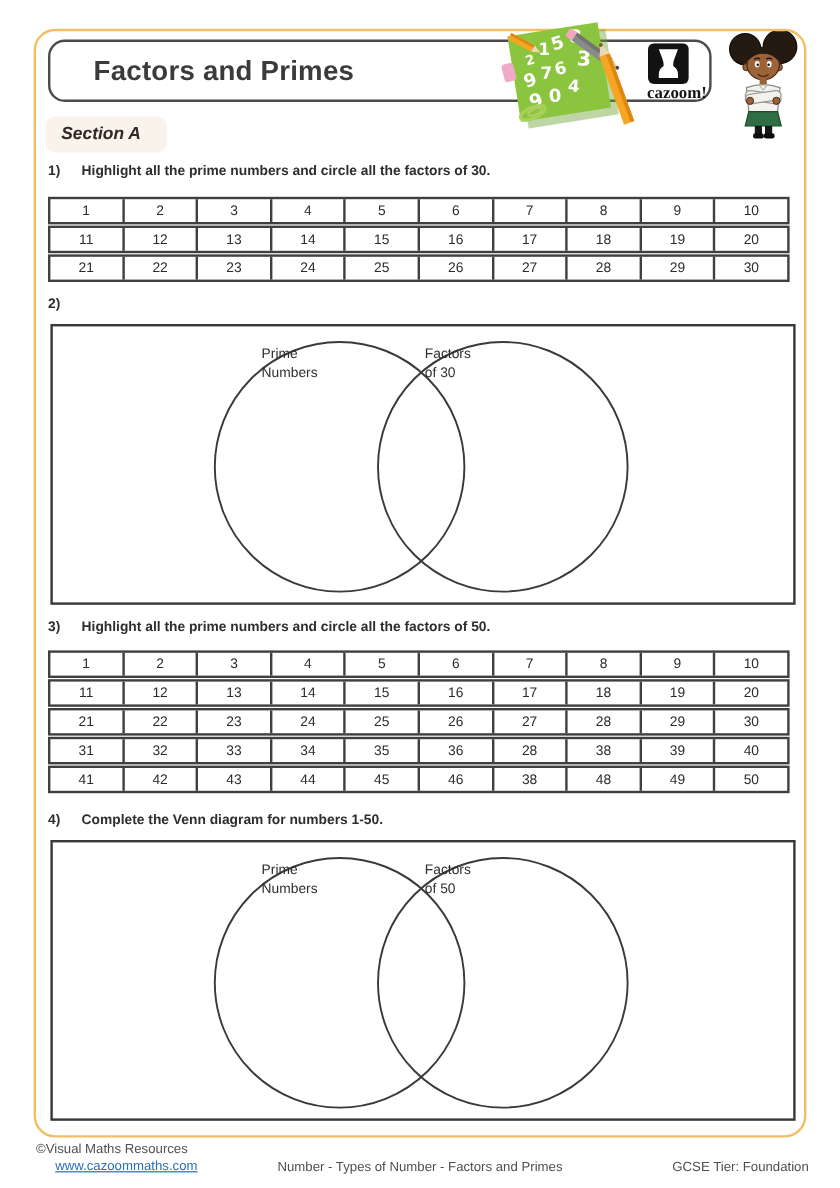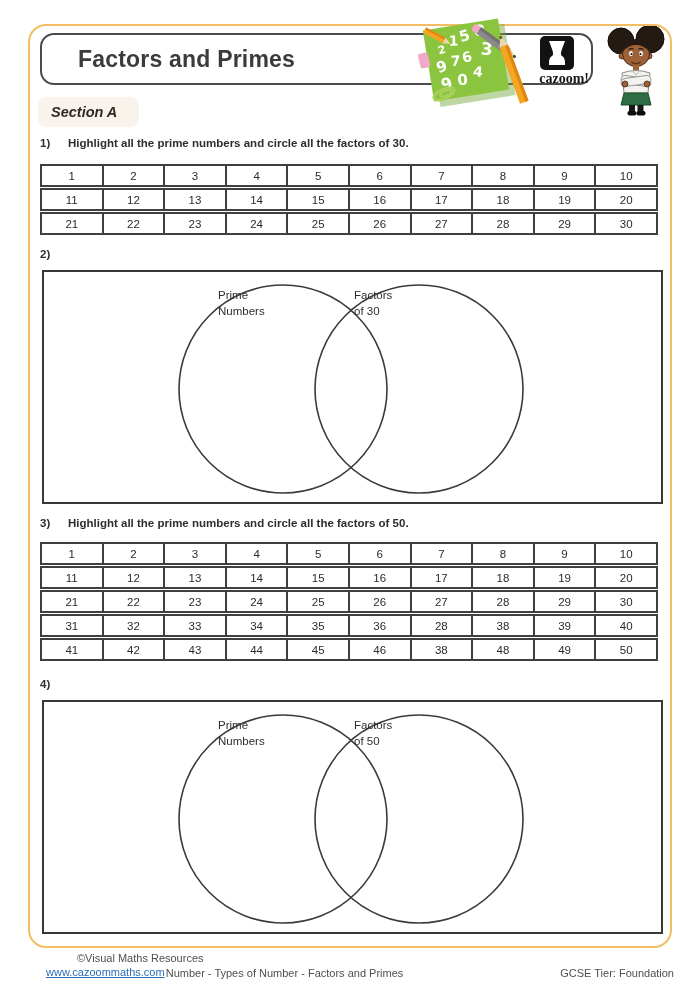--- a/index.html
+++ b/index.html
@@ -43,23 +43,23 @@
   }
   .tcell:last-child{border-right:none;}
   .venn{position:absolute;left:42px;width:617px;height:230px;border:2px solid #383838;background:#fff;}
   #venn30{top:270px;} #venn50{top:700px;}
   .venn svg{position:absolute;left:0;top:0;}
   .venn-label{
     position:absolute;top:16px;width:130px;text-align:left;
     font-size:11.5px;line-height:15.5px;color:#2e2e2e;
   }
   .venn-label.left{left:174px;} .venn-label.right{left:310px;}
-  .f-copy{position:absolute;left:30px;top:952px;font-size:11px;color:#4f4f4f;margin-left:47px;}
+  .f-copy{position:absolute;left:30px;top:952px;font-size:11px;color:#4f4f4f;}
   .f-link{position:absolute;left:46px;top:966px;font-size:11px;color:#2a6db8;text-decoration:underline;cursor:pointer;}
-  .f-center{position:absolute;left:0;top:967px;width:569px;text-align:center;font-size:11px;color:#4f4f4f;}
+  .f-center{position:absolute;left:0;top:967px;width:700px;text-align:center;font-size:11px;color:#4f4f4f;}
   .f-right{position:absolute;right:26px;top:967px;font-size:11px;color:#4f4f4f;}
 </style>
 </head>
 <body>
 
 <div>
 
   <div class="frame"></div>
 
   <div class="title-box">
@@ -164,20 +164,21 @@
   </div>
   <div class="question" id="q2">
     <span class="qnum">2)</span>
   </div>
   <div class="question" id="q3">
     <span class="qnum">3)</span>
     <span>Highlight all the prime numbers and circle all the factors of 50.</span>
   </div>
   <div class="question" id="q4">
     <span class="qnum">4)</span>
+    <span>Complete the Venn diagram for numbers 1-50.</span>
   </div>
 
   <div class="ntable" id="table30">
       <div class="trow">
         <div class="tcell">1</div>
         <div class="tcell">2</div>
         <div class="tcell">3</div>
         <div class="tcell">4</div>
         <div class="tcell">5</div>
         <div class="tcell">6</div>

